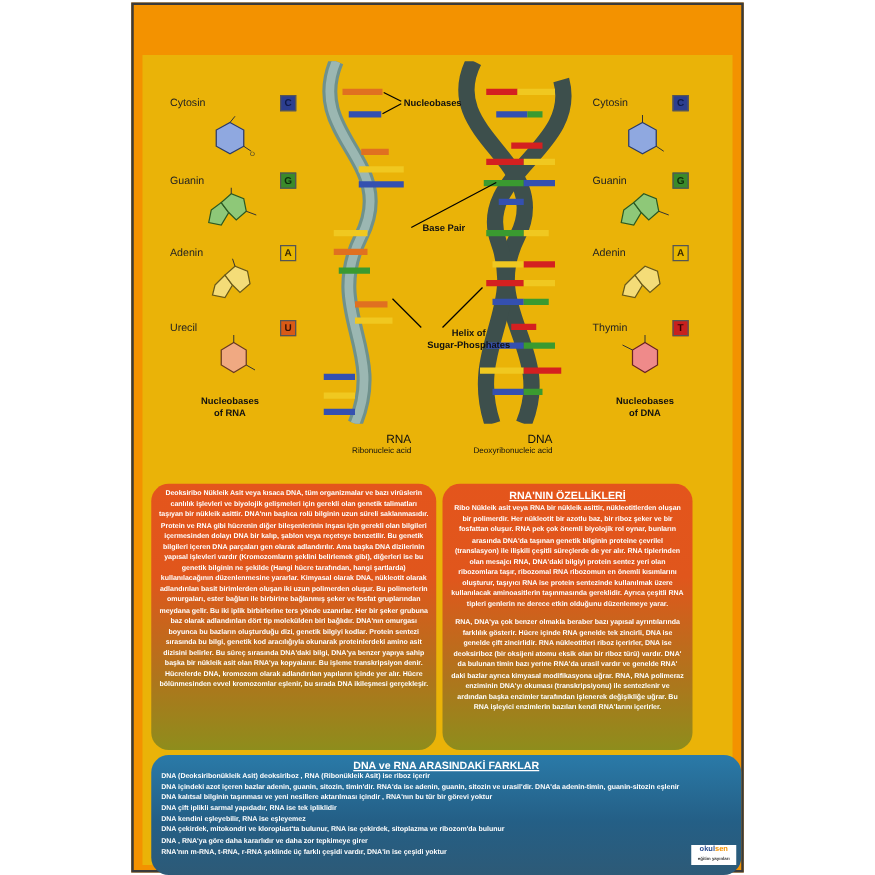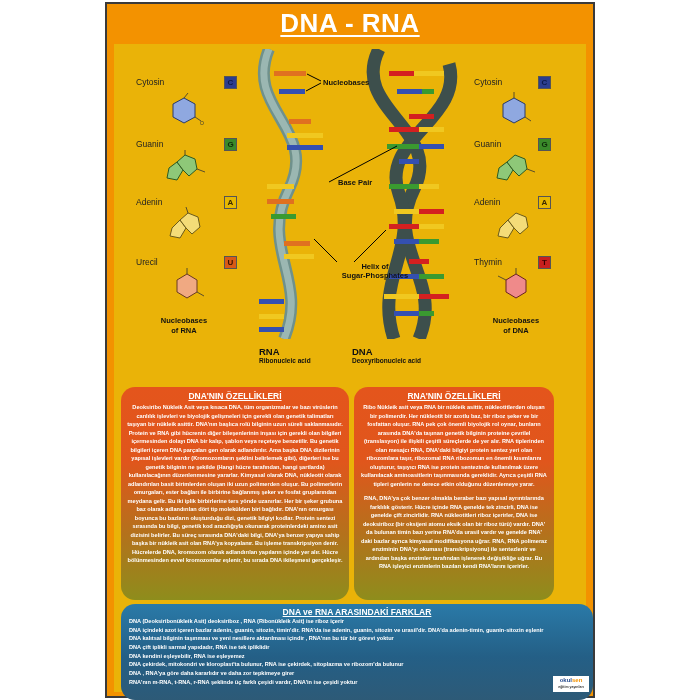--- a/index.html
+++ b/index.html
@@ -5,38 +5,37 @@
   html,body{margin:0;padding:0;}
   body{width:700px;height:700px;background:#ffffff;position:relative;overflow:hidden;font-family:"Liberation Sans",sans-serif;}
   .poster{position:absolute;left:105px;top:2px;width:490px;height:696px;background:#f39200;border:2px solid #3a3a3a;box-sizing:border-box;}
   .title{position:absolute;left:0;right:0;top:4px;text-align:center;color:#ffffff;font-weight:bold;font-size:26px;letter-spacing:0.5px;text-decoration:underline;text-decoration-thickness:2px;text-underline-offset:3px;}
   .panel{position:absolute;left:7px;top:40px;width:472px;height:648px;background:#eab308;}
   .base-label{position:absolute;font-size:8.5px;color:#222;}
   .badge{position:absolute;width:11px;height:11px;font-size:8px;font-weight:bold;text-align:center;line-height:11px;border:1px solid #555;}
   .mol{position:absolute;}
   .caption{position:absolute;font-size:7.5px;font-weight:bold;text-align:center;color:#111;line-height:1.3;}
   .helix-label{position:absolute;font-size:7.5px;font-weight:bold;color:#111;}
-  .helix-name{position:absolute;text-align:left;font-weight:bold;color:#111;}
+  .helix-name{position:absolute;text-align:right;font-weight:normal;color:#111;}
   .box{position:absolute;border-radius:14px;color:#fff;box-sizing:border-box;padding:4px 6px;overflow:hidden;}
   .box h3{margin:0 0 2px 0;text-align:center;font-size:8.5px;text-decoration:underline;font-weight:bold;}
   .box p{margin:0;font-size:5.6px;line-height:1.52;text-align:center;font-weight:bold;}
   .box.orange{background:linear-gradient(180deg,#e4551c 0%,#e0561c 35%,#b0741c 72%,#8e8d1c 100%);}
   .diff{position:absolute;left:7px;top:560px;width:472px;height:96px;border-radius:14px;background:linear-gradient(180deg,#2a7aa8 0%,#245f86 55%,#2d5a77 100%);color:#fff;padding:3px 8px;box-sizing:border-box;}
   .diff h3{margin:0;text-align:center;font-size:8.5px;text-decoration:underline;font-weight:bold;}
   .diff ul{list-style:none;margin:0;padding:0;}
   .diff li{font-size:5.6px;font-weight:bold;line-height:1.55;white-space:nowrap;overflow:hidden;}
   .logo{position:absolute;right:4px;bottom:4px;width:36px;height:16px;background:#fff;font-size:6px;font-weight:bold;text-align:center;line-height:9px;color:#2a4d8f;}
   .logo span{color:#f39200;}
   .logo small{display:block;font-size:3.5px;line-height:5px;color:#333;}
 </style>
 </head>
 <body>
 
 <div class="poster">
-  <div class="title">DNA - RNA</div>
 
   <div class="panel">
 
     <div>
       <div class="base-label" style="left:22px;top:33px;">Cytosin</div>
       <div class="badge" style="left:110px;top:32px;background:#2c3e8f;color:#0e1a4a;">C</div>
       <svg class="mol" style="left:50px;top:48px;" width="40" height="40">
         <polygon points="20,6 31,12 31,25 20,31 9,25 9,12" fill="#8fa8e0" stroke="#2a3a6a" stroke-width="1"></polygon>
         <line x1="20" y1="6" x2="24" y2="1" stroke="#333" stroke-width="0.8"></line>
         <line x1="31" y1="25" x2="37" y2="29" stroke="#333" stroke-width="0.8"></line>
@@ -176,21 +175,20 @@
         <line x1="24" y1="8" x2="24" y2="2" stroke="#333" stroke-width="0.8"></line>
       </svg>
 
       <div class="caption" style="left:362px;top:272px;width:80px;">
         <div>Nucleobases</div>
         <div>of DNA</div>
       </div>
     </div>
 
     <div class="box orange" style="left:7px;top:343px;width:228px;height:213px;">
-      <h3>DNA'NIN ÖZELLİKLERİ</h3>
       <p>Deoksiribo Nükleik Asit veya kısaca DNA, tüm organizmalar ve bazı virüslerin canlılık işlevleri ve biyolojik gelişmeleri için gerekli olan genetik talimatları taşıyan bir nükleik asittir. DNA'nın başlıca rolü bilginin uzun süreli saklanmasıdır. Protein ve RNA gibi hücrenin diğer bileşenlerinin inşası için gerekli olan bilgileri içermesinden dolayı DNA bir kalıp, şablon veya reçeteye benzetilir. Bu genetik bilgileri içeren DNA parçaları gen olarak adlandırılır. Ama başka DNA dizilerinin yapısal işlevleri vardır (Kromozomların şeklini belirlemek gibi), diğerleri ise bu genetik bilginin ne şekilde (Hangi hücre tarafından, hangi şartlarda) kullanılacağının düzenlenmesine yararlar. Kimyasal olarak DNA, nükleotit olarak adlandırılan basit birimlerden oluşan iki uzun polimerden oluşur. Bu polimerlerin omurgaları, ester bağları ile birbirine bağlanmış şeker ve fosfat gruplarından meydana gelir. Bu iki iplik birbirlerine ters yönde uzanırlar. Her bir şeker grubuna baz olarak adlandırılan dört tip molekülden biri bağlıdır. DNA'nın omurgası boyunca bu bazların oluşturduğu dizi, genetik bilgiyi kodlar. Protein sentezi sırasında bu bilgi, genetik kod aracılığıyla okunarak proteinlerdeki amino asit dizisini belirler. Bu süreç sırasında DNA'daki bilgi, DNA'ya benzer yapıya sahip başka bir nükleik asit olan RNA'ya kopyalanır. Bu işleme transkripsiyon denir. Hücrelerde DNA, kromozom olarak adlandırılan yapıların içinde yer alır. Hücre bölünmesinden evvel kromozomlar eşlenir, bu sırada DNA ikileşmesi gerçekleşir.</p>
     </div>
 
     <div class="box orange" style="left:240px;top:343px;width:200px;height:213px;">
       <h3>RNA'NIN ÖZELLİKLERİ</h3>
       <p>Ribo Nükleik asit veya RNA bir nükleik asittir, nükleotitlerden oluşan bir polimerdir. Her nükleotit bir azotlu baz, bir riboz şeker ve bir fosfattan oluşur. RNA pek çok önemli biyolojik rol oynar, bunların arasında DNA'da taşınan genetik bilginin proteine çevrilel (translasyon) ile ilişkili çeşitli süreçlerde de yer alır. RNA tiplerinden olan mesajcı RNA, DNA'daki bilgiyi protein sentez yeri olan ribozomlara taşır, ribozomal RNA ribozomun en önemli kısımlarını oluşturur, taşıyıcı RNA ise protein sentezinde kullanılmak üzere kullanılacak aminoasitlerin taşınmasında gereklidir. Ayrıca çeşitli RNA tipleri genlerin ne derece etkin olduğunu düzenlemeye yarar.</p>
       <p style="margin-top:6px;">RNA, DNA'ya çok benzer olmakla beraber bazı yapısal ayrıntılarında farklılık gösterir. Hücre içinde RNA genelde tek zincirli, DNA ise genelde çift zincirlidir. RNA nükleotitleri riboz içerirler, DNA ise deoksiriboz (bir oksijeni atomu eksik olan bir riboz türü) vardır. DNA' da bulunan timin bazı yerine RNA'da urasil vardır ve genelde RNA' daki bazlar ayrıca kimyasal modifikasyona uğrar. RNA, RNA polimeraz enziminin DNA'yı okuması (transkripsiyonu) ile sentezlenir ve ardından başka enzimler tarafından işlenerek değişikliğe uğrar. Bu RNA işleyici enzimlerin bazıları kendi RNA'larını içerirler.</p>
     </div>
 
     <div class="diff">

